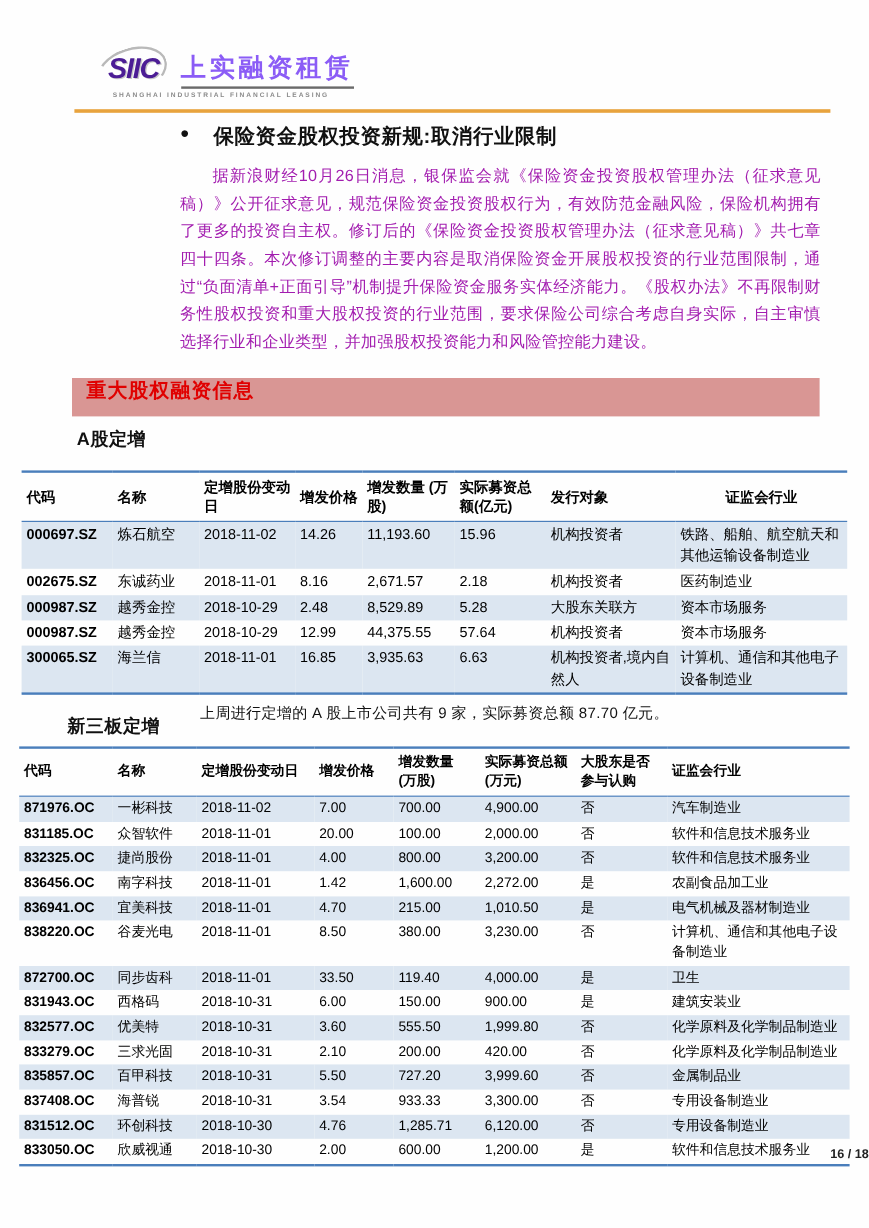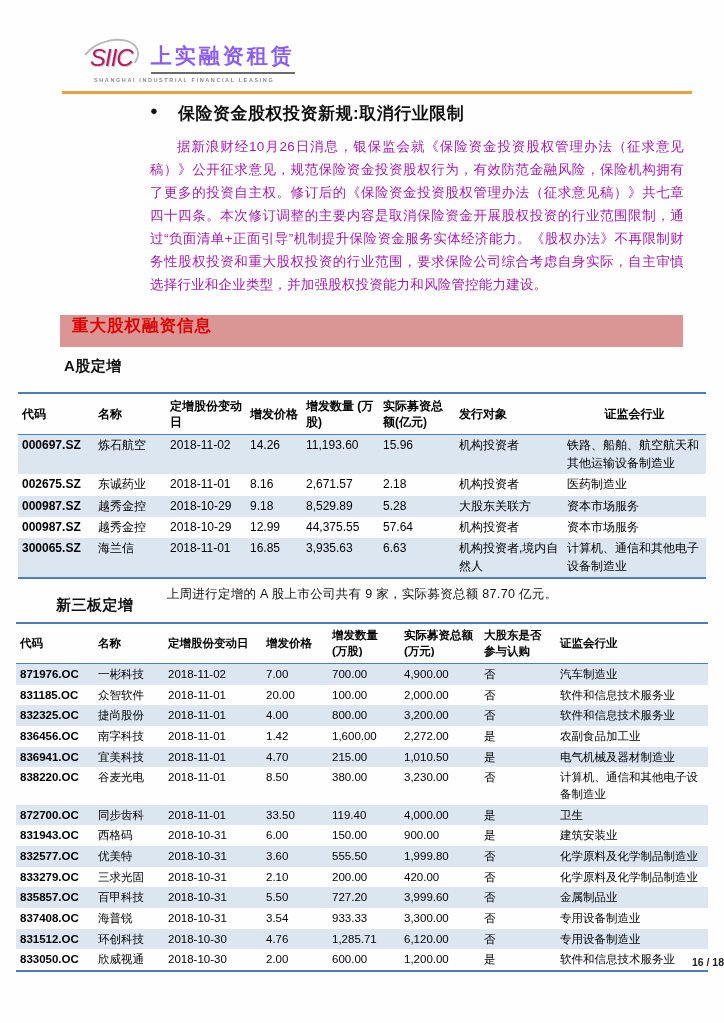--- a/index.html
+++ b/index.html
@@ -8,21 +8,21 @@
     width:724px; height:1023px;
     font-family:"Liberation Sans","DejaVu Sans",sans-serif;
     color:#000; position:relative; overflow:hidden;
   }
   .page { width:724px; height:1023px; position:relative; background:#fefefe; }
 
   
   .hdr { position:absolute; top:40px; left:84px; }
   .logo-row { display:flex; align-items:flex-end; }
   .siic-mark {
-    font-style:italic; font-weight:normal; font-size:24px; color:#be185d;
+    font-style:italic; font-weight:bold; font-size:24px; color:#4c1d95;
     letter-spacing:-1px; position:relative; padding:4px 10px 2px 6px;
     text-shadow:1px 1px 0 #c9c9c9;
   }
   .siic-mark::before{
     content:""; position:absolute; left:-4px; top:0px; width:56px; height:34px;
     border:2px solid #b9b9b9; border-radius:50%;
     border-left-color:transparent; border-bottom-color:transparent;
     transform:rotate(-18deg);
   }
   .logo-cn {
@@ -155,21 +155,21 @@
             <td>8.16</td>
             <td>2,671.57</td>
             <td>2.18</td>
             <td>机构投资者</td>
             <td>医药制造业</td>
           </tr>
           <tr>
             <td>000987.SZ</td>
             <td>越秀金控</td>
             <td>2018-10-29</td>
-            <td>9.18</td>
+            <td>2.48</td>
             <td>8,529.89</td>
             <td>5.28</td>
             <td>大股东关联方</td>
             <td>资本市场服务</td>
           </tr>
           <tr>
             <td>000987.SZ</td>
             <td>越秀金控</td>
             <td>2018-10-29</td>
             <td>12.99</td>

